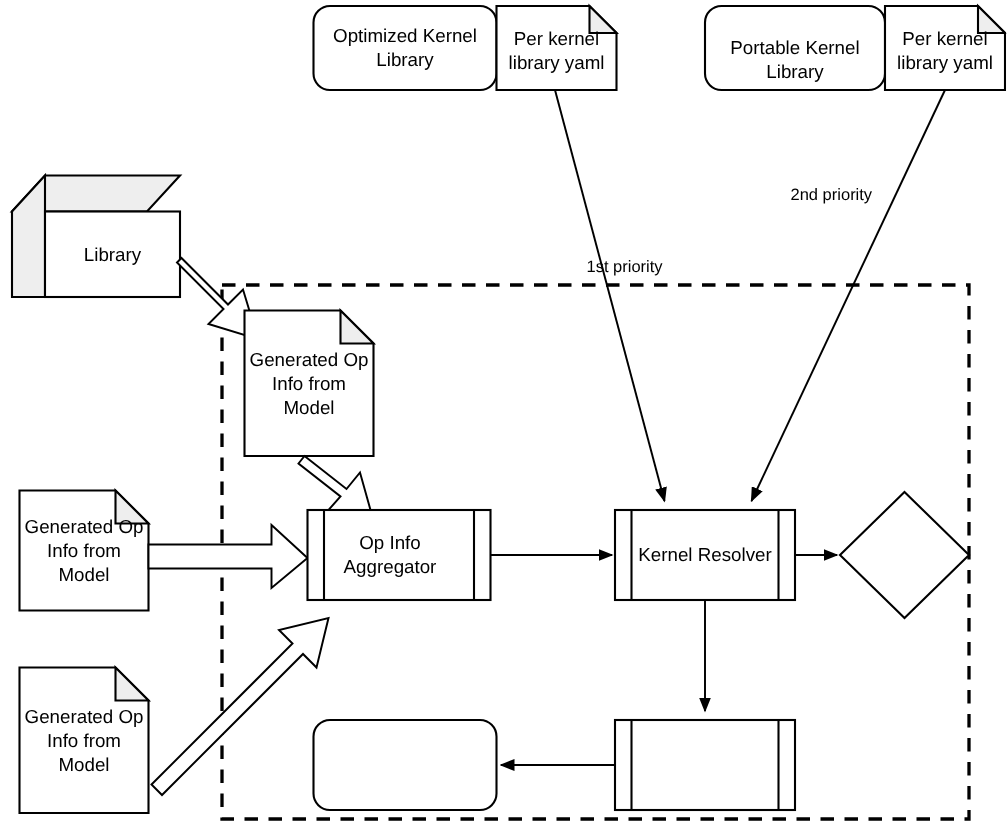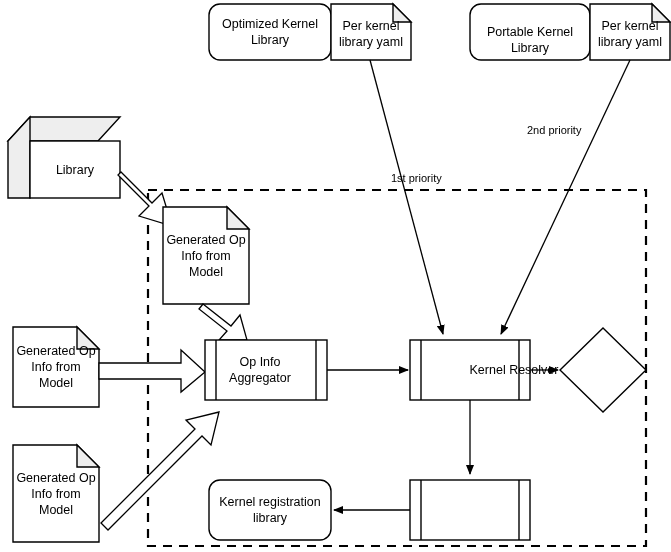--- a/index.html
+++ b/index.html
@@ -151,20 +151,18 @@
 Info from
 Model</div>
 
   <div class="node-label" style="left:13px; top:463px; width:86px; height:62px;">Generated Op
 Info from
 Model</div>
 
   <div class="node-label" style="left:216px; top:340px; width:88px; height:60px;">Op Info
 Aggregator</div>
 
-  <div class="node-label" style="left:421px; top:340px; width:98px; height:60px;margin-left:44px;">Kernel Resolver</div>
+  <div class="node-label" style="left:421px; top:340px; width:98px; height:60px;">Kernel Resolver</div>
 
 
 
-  <div class="node-label" style="left:209px; top:480px; width:122px; height:60px;">Kernel registration
-library</div>
 
 </div>
 
 </body></html>

